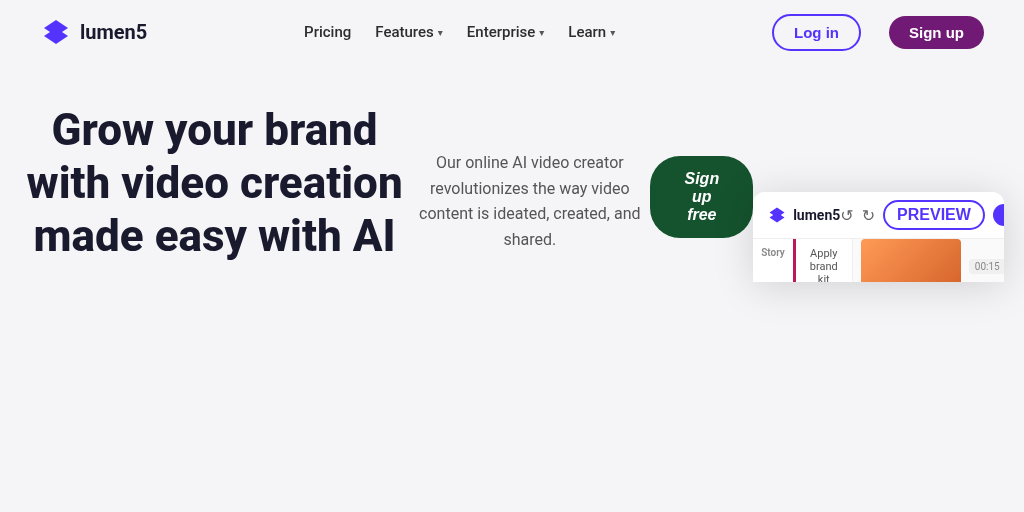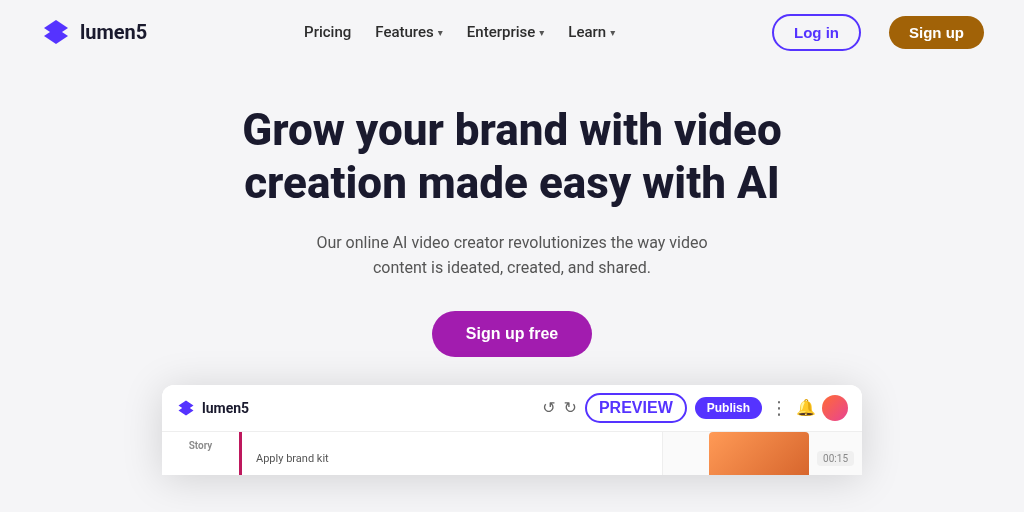--- a/index.html
+++ b/index.html
@@ -72,32 +72,32 @@
       color: #5533ff;
       font-size: 15px;
       font-weight: 600;
       cursor: pointer;
     }
 
     .btn-signup-nav {
       padding: 8px 20px;
       border: none;
       border-radius: 24px;
-      background: #a16207;
+      background: #701a75;
       color: #fff;
       font-size: 15px;
       font-weight: 600;
       cursor: pointer;
     }
 
     
     .hero {
       display: flex;
-      flex-direction: column;
-      align-items: center;
+      flex-direction: row;
+      align-items: flex-end;
       text-align: center;
       padding: 40px 20px 0;
     }
 
     .hero-title {
       font-size: 44px;
       font-weight: 800;
       color: #1a1a2e;
       line-height: 1.2;
       max-width: 580px;
@@ -109,26 +109,27 @@
       color: #555;
       line-height: 1.6;
       max-width: 400px;
       margin-bottom: 30px;
     }
 
     .btn-signup-hero {
       padding: 14px 34px;
       border: none;
       border-radius: 30px;
-      background: #a21caf;
+      background: #14532d;
       color: #fff;
       font-size: 16px;
       font-weight: 600;
       cursor: pointer;
-      margin-bottom: 28px;
+      margin-bottom: 44px;
+      font-style: italic;
     }
 
     
     .app-preview {
       width: 700px;
       margin: 0 auto;
       background: #fff;
       border-radius: 12px 12px 0 0;
       box-shadow: 0 4px 40px rgba(0,0,0,0.15);
       overflow: hidden;

